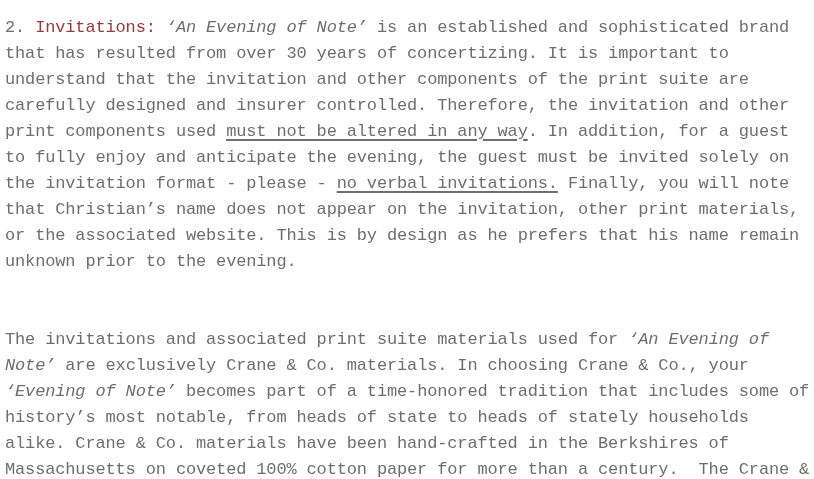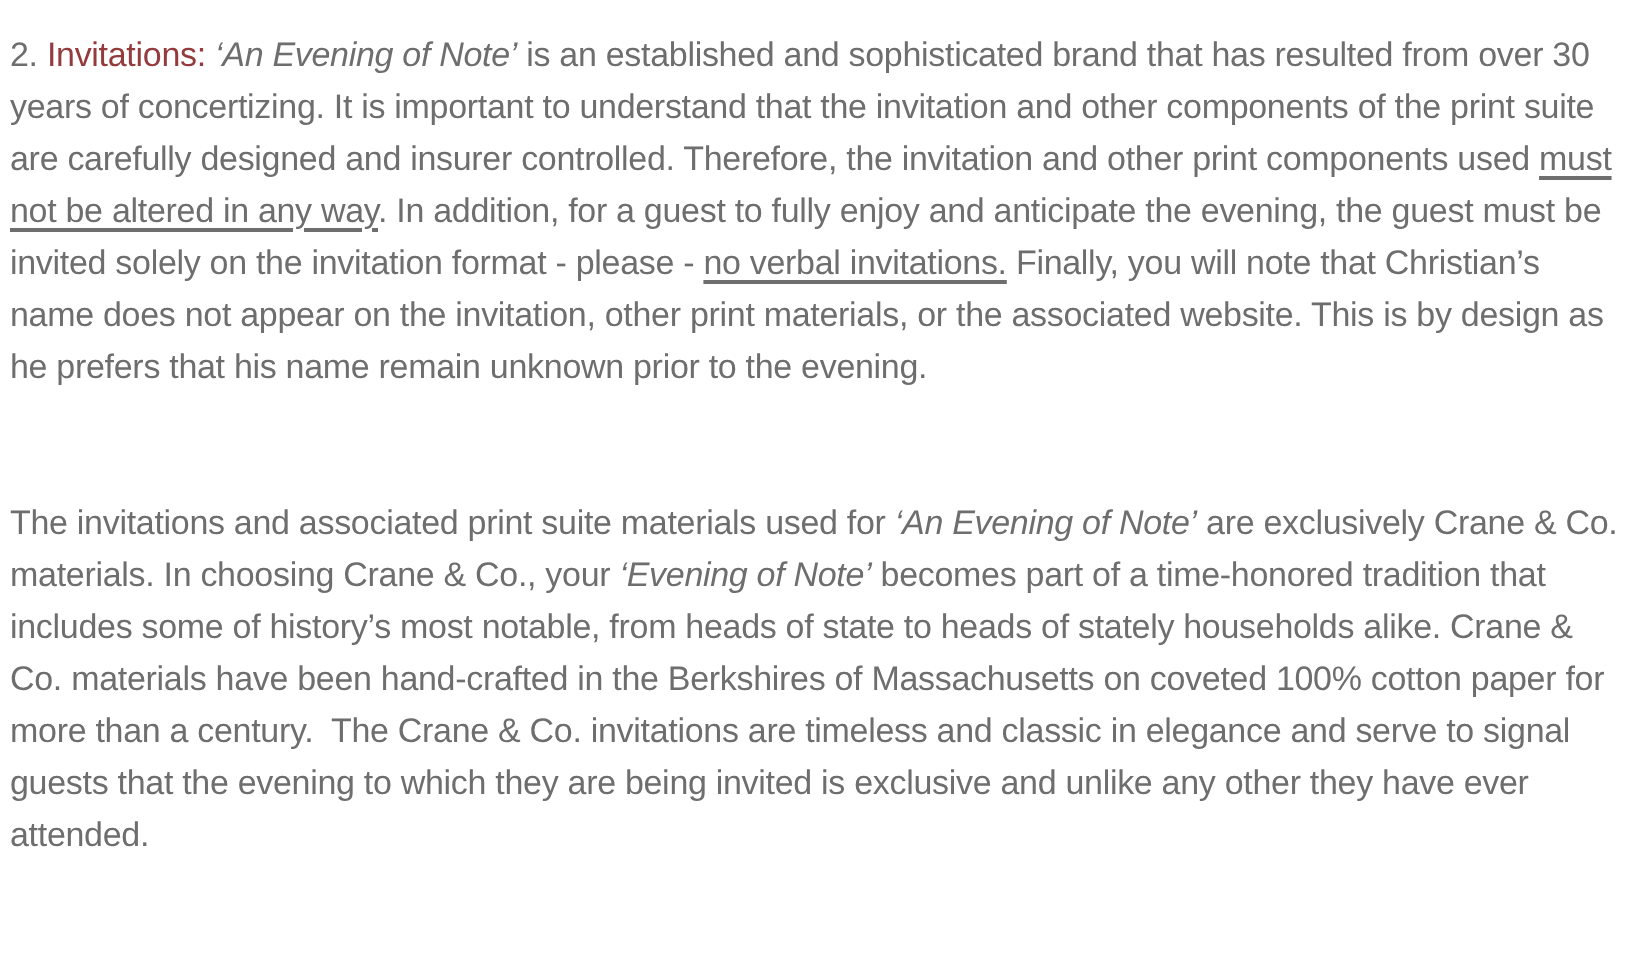--- a/index.html
+++ b/index.html
@@ -7,21 +7,21 @@
     padding: 0;
     background: #ffffff;
   }
   .page {
     position: relative;
     width: 814px;
     height: 479px;
     box-sizing: border-box;
     padding: 15px 4px 12px 5px;
     background: var(--page-bg, #ffffff);
-    font-family: Liberation Sans, sans-serif;
+    font-family: Liberation Mono, monospace;
     font-size: 17px;
     line-height: 26px;
     letter-spacing: -0.15px;
     color: var(--text-color, #6e6e6e);
     overflow: hidden;
   }
   .para {
     margin: 0 0 52px 0;
   }
   .para:last-child {

